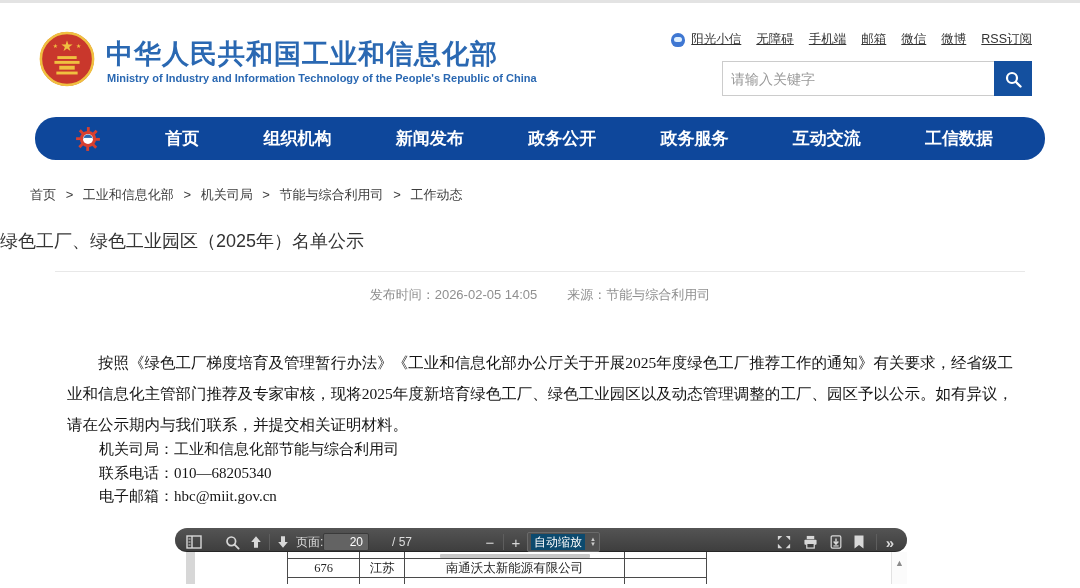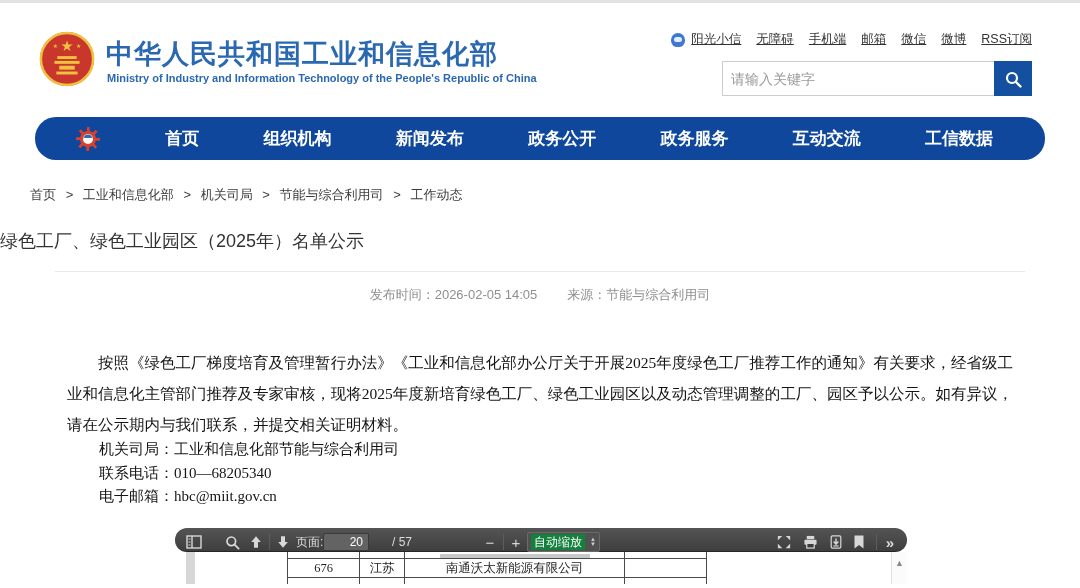--- a/index.html
+++ b/index.html
@@ -44,21 +44,21 @@
   .contact-block { position:absolute; left:99px; top:438px; font-family:"Liberation Serif",serif; font-size:15px; color:#141414; line-height:23.5px; }
 
   
   .pdf-viewer { position:absolute; left:175px; top:528px; width:732px; height:60px; }
   .pdf-toolbar { position:relative; width:100%; height:24px; background:linear-gradient(#545454,#3e3e3e); border-bottom:1px solid #262626; color:#d8d8d8;border-radius:13px; }
   .tb-btn { position:absolute; top:0; height:28px; display:flex; align-items:center; justify-content:center; cursor:pointer; }
   .tb-sep { position:absolute; top:6px; width:1px; height:16px; background:#2e2e2e; border-right:1px solid #5e5e5e; }
   .tb-label { position:absolute; top:0; height:28px; display:flex; align-items:center; font-size:12px; color:#ddd; }
   .page-input { position:absolute; left:148px; top:5px; width:46px; height:18px; background:#636363; border:1px solid #3a3a3a; border-radius:2px; color:#fff; font-size:12px; text-align:right; padding-right:5px; outline:none; font-family:"Liberation Sans",sans-serif; }
   .zoom-select { position:absolute; left:352px; top:4px; height:20px; background:#515151; border:1px solid #6a6a6a; border-radius:2px; display:flex; align-items:center; padding:0 3px; cursor:pointer; }
-  .zoom-select .sel-text { background:#15803d; color:#fff; font-size:12px; padding:0 3px; line-height:16px; }
+  .zoom-select .sel-text { background:#0c4a6e; color:#fff; font-size:12px; padding:0 3px; line-height:16px; }
   .sel-arrows { display:flex; flex-direction:column; margin-left:5px; font-size:6px; line-height:5px; color:#ccc; }
   .more-glyph { font-size:15px; font-weight:bold; color:#d8d8d8; }
 
   .pdf-content { position:relative; width:100%; height:32px; background:#fff; overflow:hidden; }
   .page-gutter { position:absolute; left:11px; top:0; width:9px; height:100%; background:#d7d7d7; }
   .pdf-scrollbar { position:absolute; right:0; top:0; width:16px; height:100%; background:#fbfbfb; border-left:1px solid #e2e2e2; text-align:center; cursor:pointer; }
   .scroll-up-glyph { font-size:9px; color:#8a8a8a; line-height:14px; display:block; margin-top:4px; }
 
   .pdf-table { position:absolute; left:112px; top:-14px; width:420px; font-family:"Liberation Serif",serif; font-size:12.5px; color:#222; border-collapse:collapse; }
   .pdf-table td { border:1px solid #4a4a4a; text-align:center; padding:0; }

